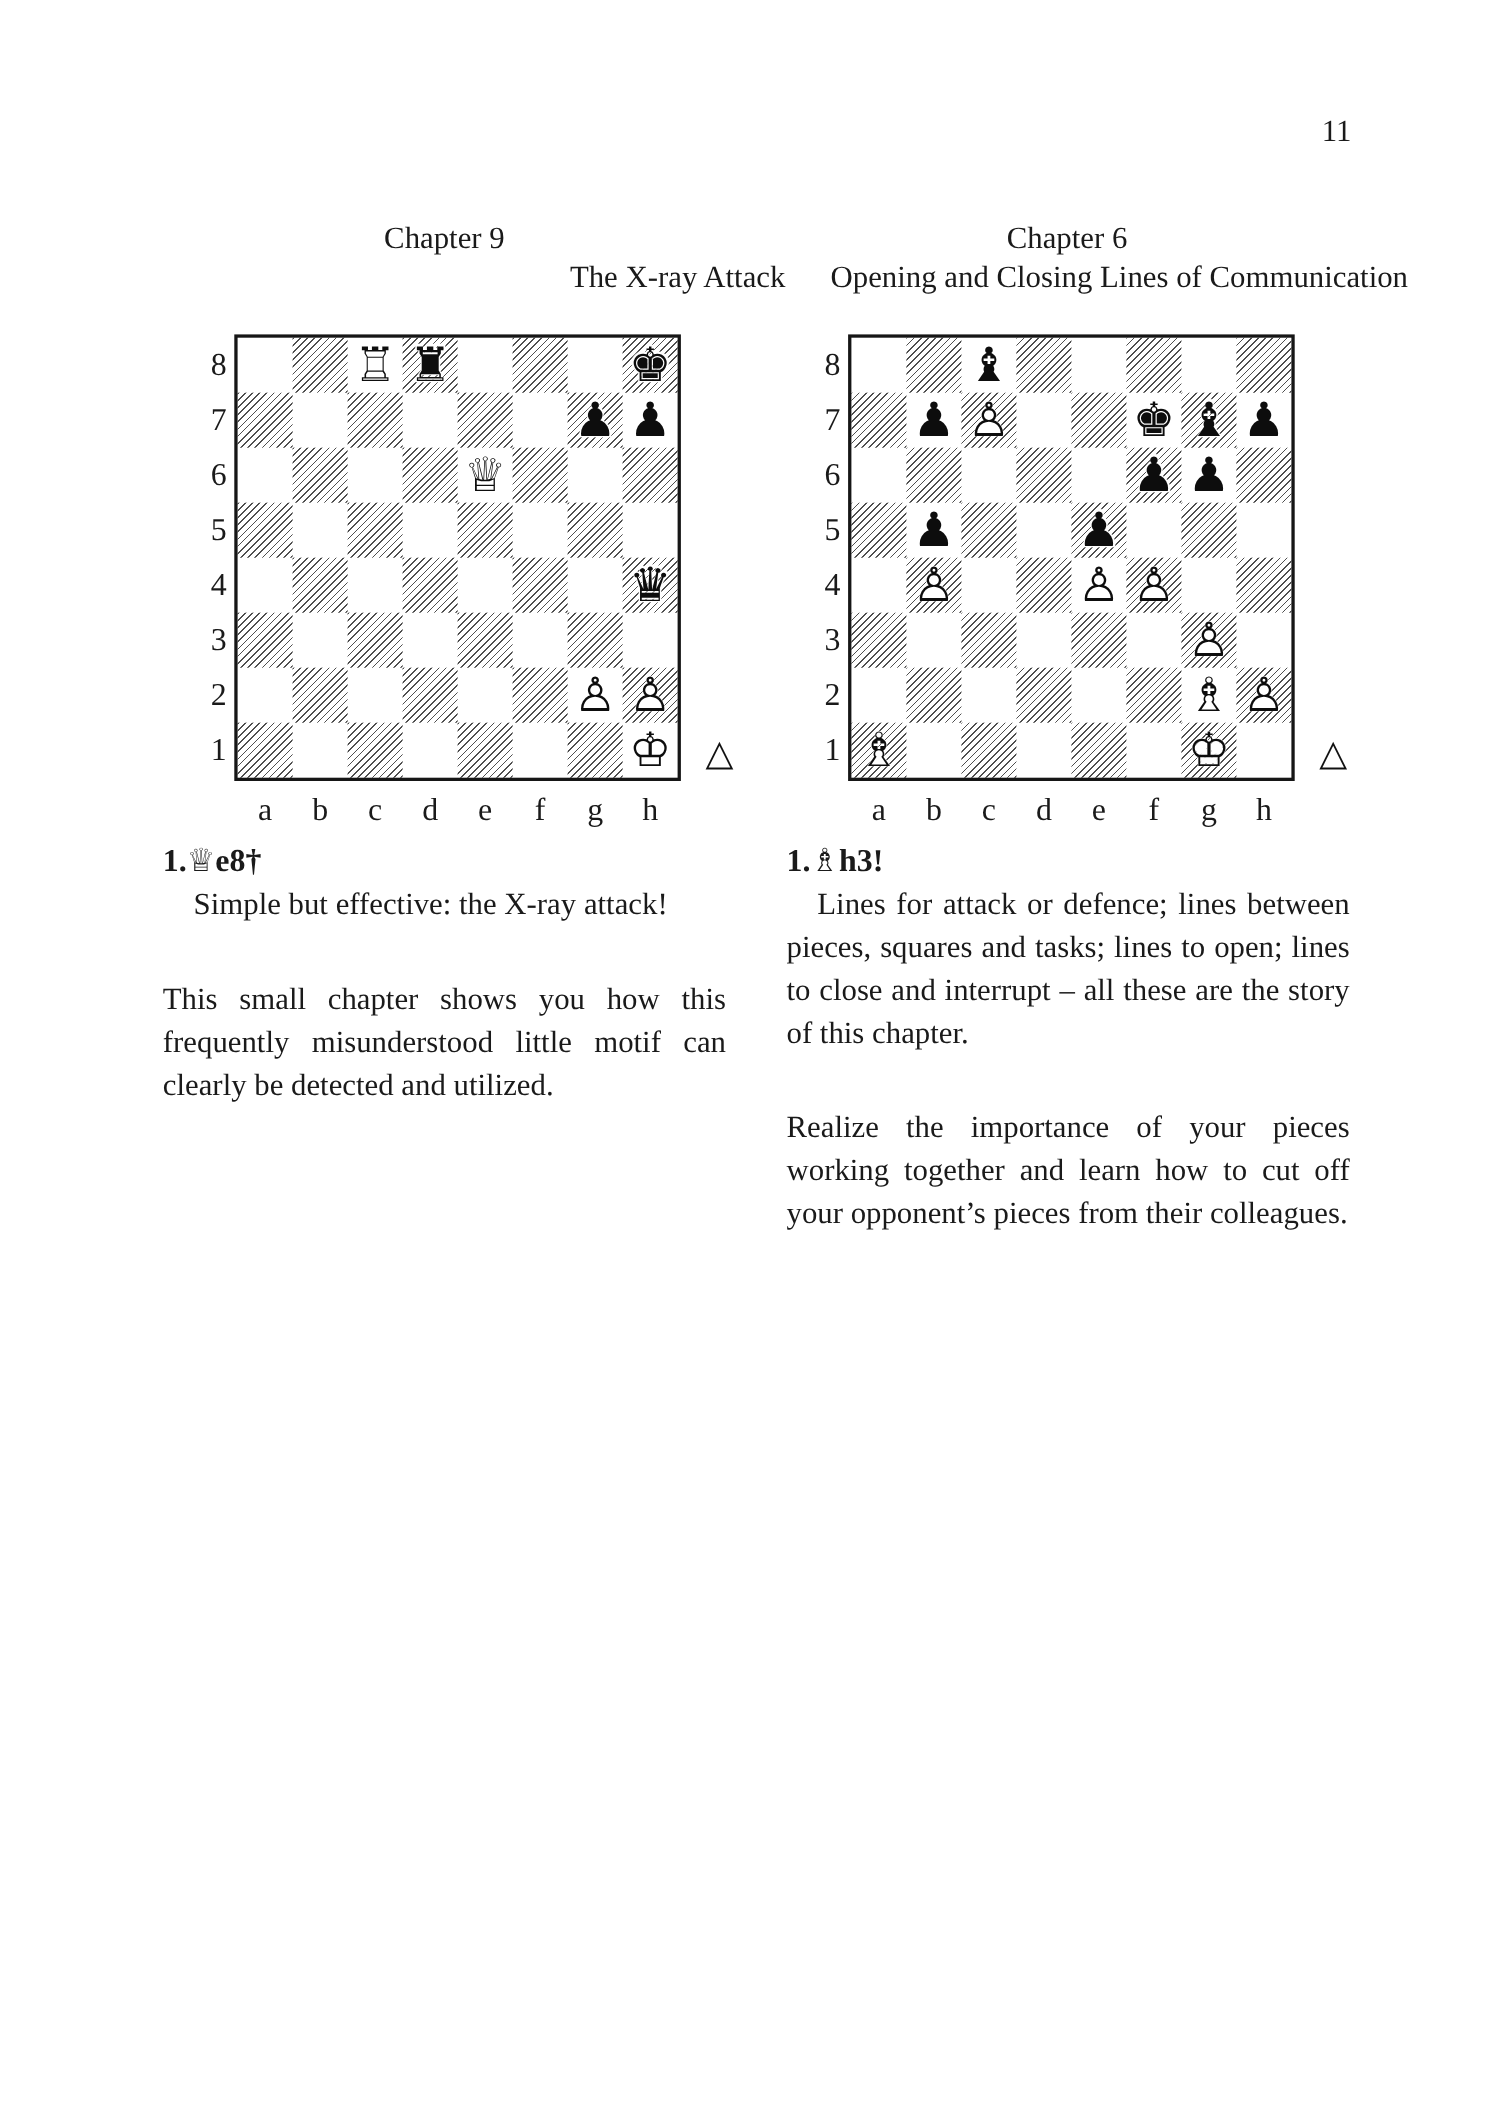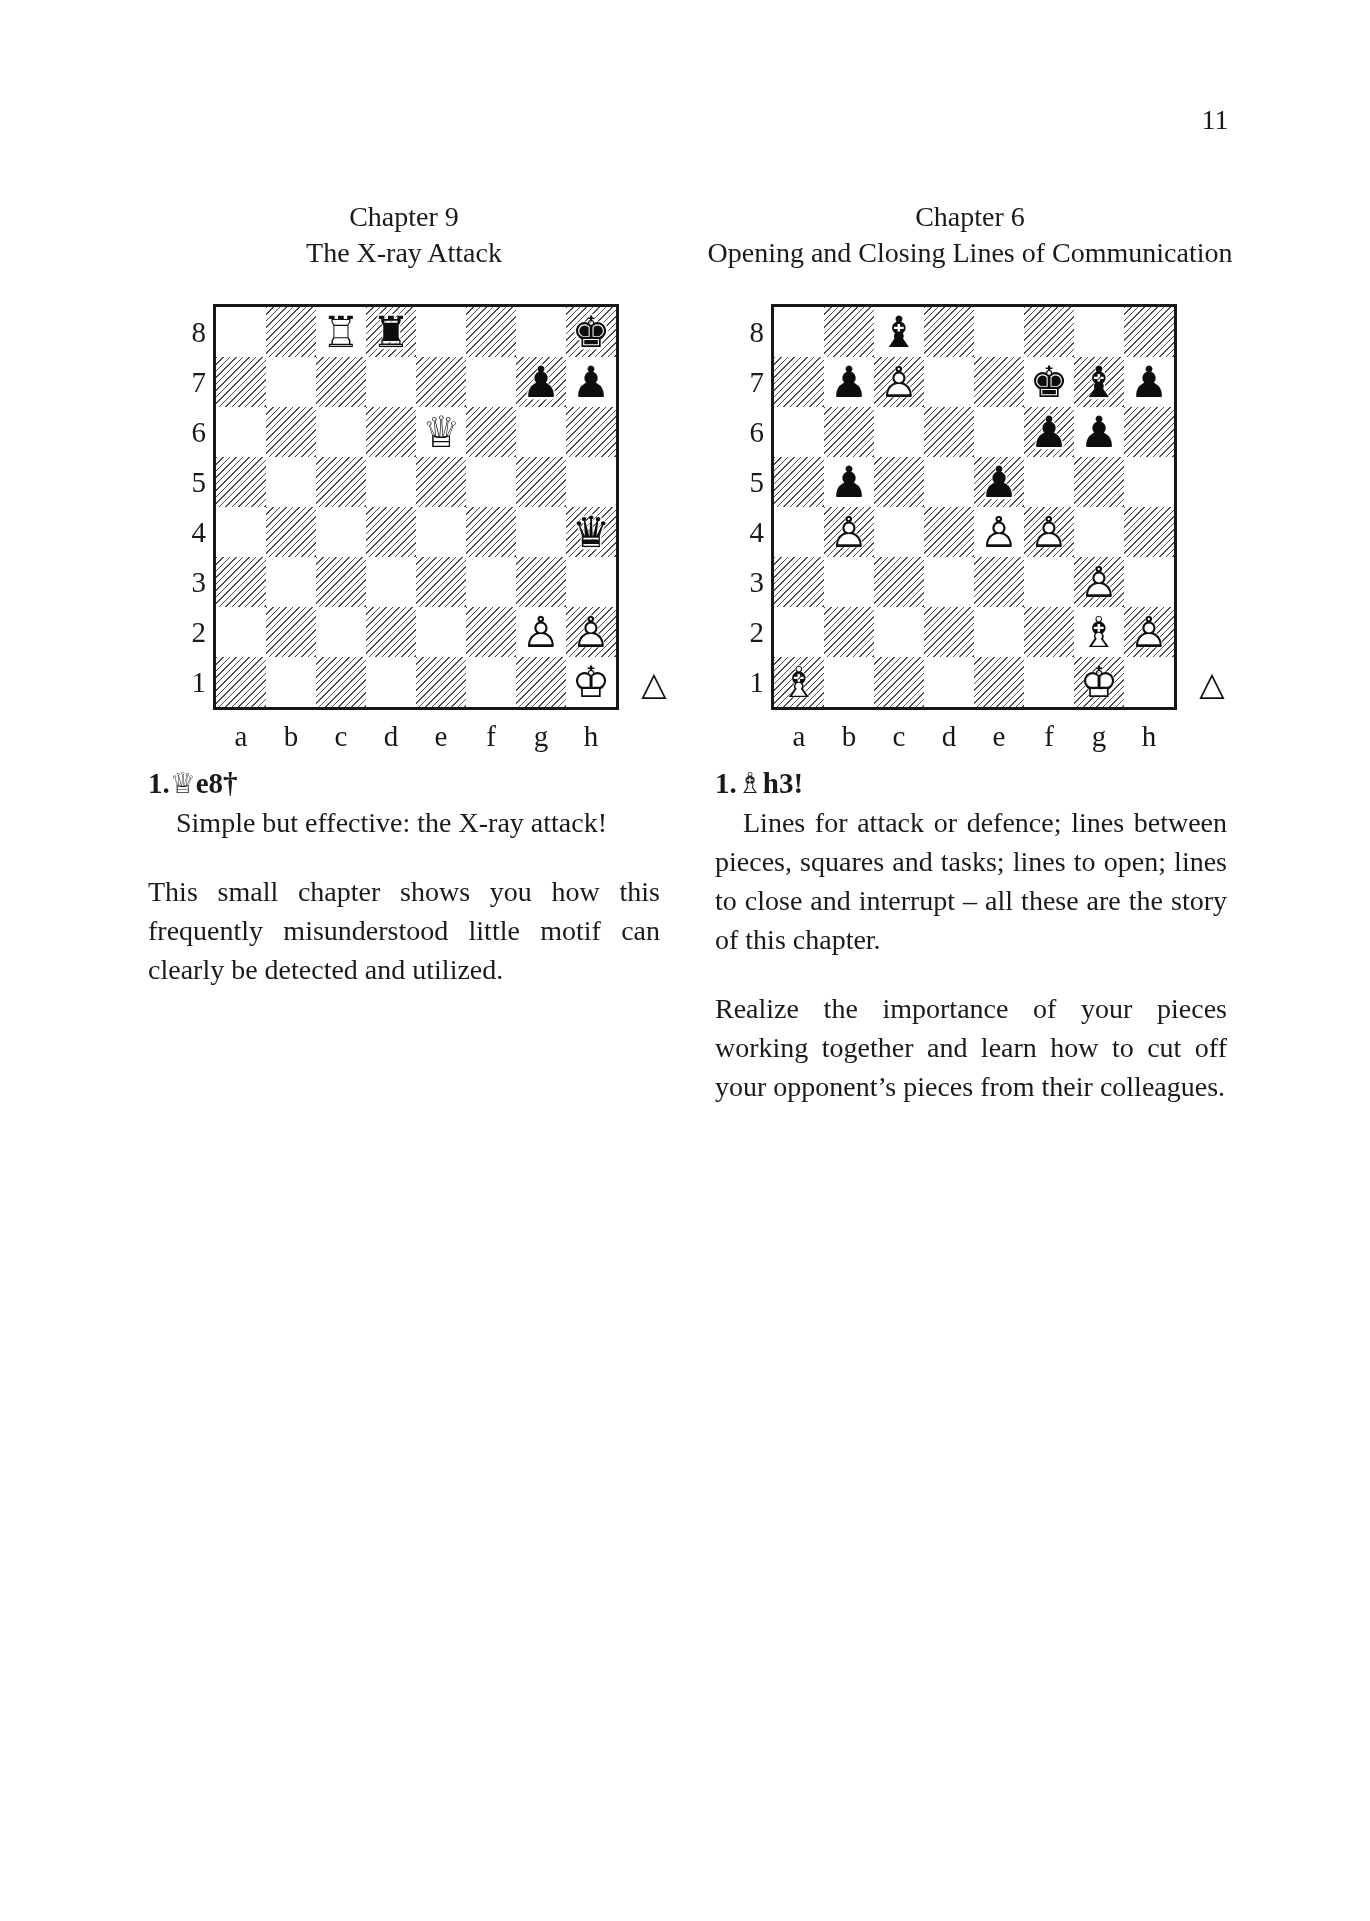--- a/index.html
+++ b/index.html
@@ -16,21 +16,21 @@
   .page-number {
     position:absolute; top:104px; left:1175px; width:80px;
     text-align:center; font-size:28px;
   }
   .chapter-head {
     position:absolute; top:199px; text-align:center;
     font-weight:normal; font-size:28px; line-height:36px;
   }
   .chapter-head.left  { left:94px;  width:620px; }
   .chapter-head.right { left:660px; width:620px; }
-  .chapter-head .subtitle { white-space:nowrap; }
+  .chapter-head .subtitle { white-space:nowrap;text-align:right; }
 
   
   .board {
     position:absolute; top:304px; width:406px; height:406px;
     border:3px solid #161616; background:#fff;
   }
   .board.b-left  { left:213px; }
   .board.b-right { left:771px; }
   .square { position:absolute; width:50px; height:50px; }
   .square.dark {
@@ -72,21 +72,21 @@
 
   
   .text-col { position:absolute; top:764px; width:512px; font-size:28px; line-height:39px; }
   .text-col.left  { left:148px; }
   .text-col.right { left:715px; }
   .move {
     font-weight:bold; font-size:29px;
     font-family:"Liberation Serif","DejaVu Sans",serif;
   }
   .lead { text-align:justify; text-indent:28px; }
-  .bodypara { margin-top:30px; text-align:justify; }
+  .bodypara { margin-top:47px; text-align:justify; }
 </style>
 </head>
 <body>
 
 <div class="page">
 
   <div class="page-number">11</div>
 
   <div class="chapter-head left">
     <div class="title">Chapter 9</div>

